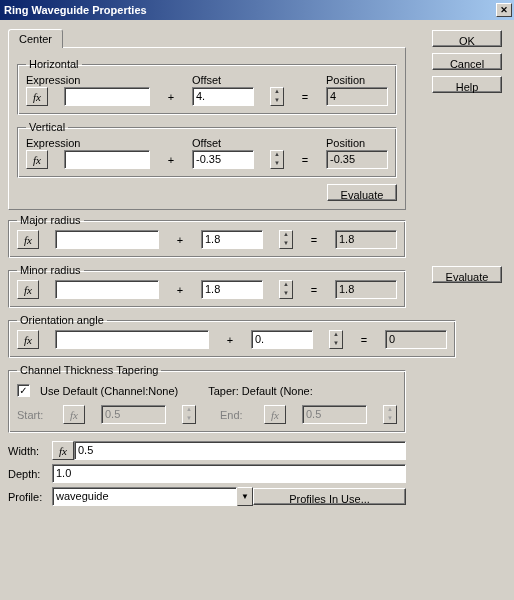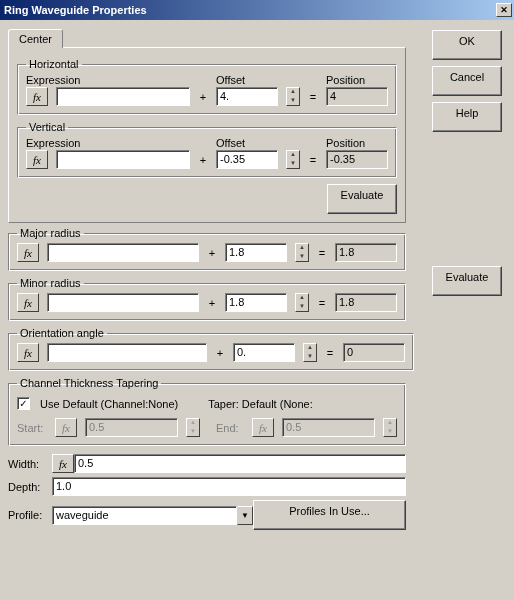--- a/index.html
+++ b/index.html
@@ -37,21 +37,21 @@
     position: relative;
     height: 580px;
   }
   .rightcol {
     position: absolute;
     right: 12px; top: 10px;
     width: 70px;
     display:flex; flex-direction:column; gap:6px;
   }
   .btn {
-    height: 30px;
+    height: 17px;
     background: #d4d0c8;
     border: 1px solid #fff;
     border-right-color: #404040;
     border-bottom-color: #404040;
     box-shadow: inset -1px -1px 0 #808080, inset 1px 1px 0 #d4d0c8;
     text-align: center;
     line-height: 20px;
     cursor: default;
   }
   .tab {
@@ -75,21 +75,21 @@
     position: relative;
   }
   fieldset {
     border: 1px solid #808080;
     border-right-color:#fff; border-bottom-color:#fff;
     box-shadow: inset 1px 1px 0 #fff, inset -1px -1px 0 #808080;
     margin: 4px 0 6px 0;
     padding: 4px 8px 8px 8px;
   }
   legend { padding: 0 3px; }
-  .row { display:flex; align-items:center; gap:8px; }
+  .row { display:flex; align-items:center; gap:16px; }
   .lbl { display:block; margin-bottom:1px; }
   .sunken {
     background:#fff;
     border: 1px solid #808080;
     border-right-color:#fff; border-bottom-color:#fff;
     box-shadow: inset 1px 1px 0 #404040;
     height: 19px;
     padding: 2px 3px;
   }
   .readonly {
@@ -256,21 +256,21 @@
       <div class="sunken" style="width:62px"><input value="1.8" style=""></div>
       <div class="spin">
           <div>▲</div>
           <div>▼</div>
         </div>
       <span class="op">=</span>
       <div class="readonly" style="width:62px">1.8</div>
     </div>
   </fieldset>
 
-  <fieldset style="width:406px">
+  <fieldset style="width:448px">
     <legend>Orientation angle</legend>
     <div class="row">
       <div class="fxbtn">fx</div>
       <div class="sunken" style="flex:1"><input value="" style=""></div>
       <span class="op">+</span>
       <div class="sunken" style="width:62px"><input value="0." style=""></div>
       <div class="spin">
           <div>▲</div>
           <div>▼</div>
         </div>

